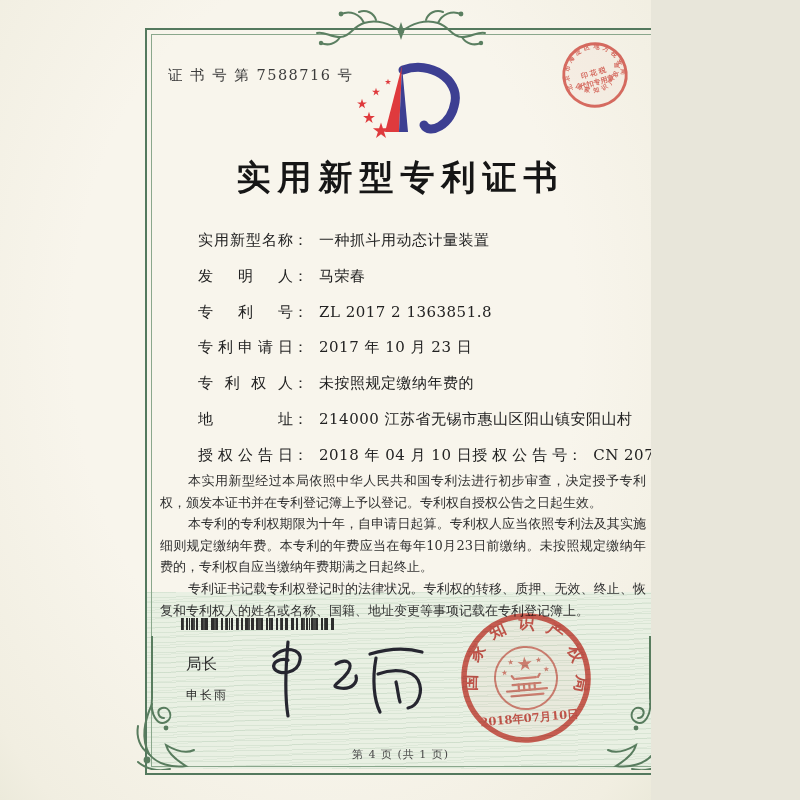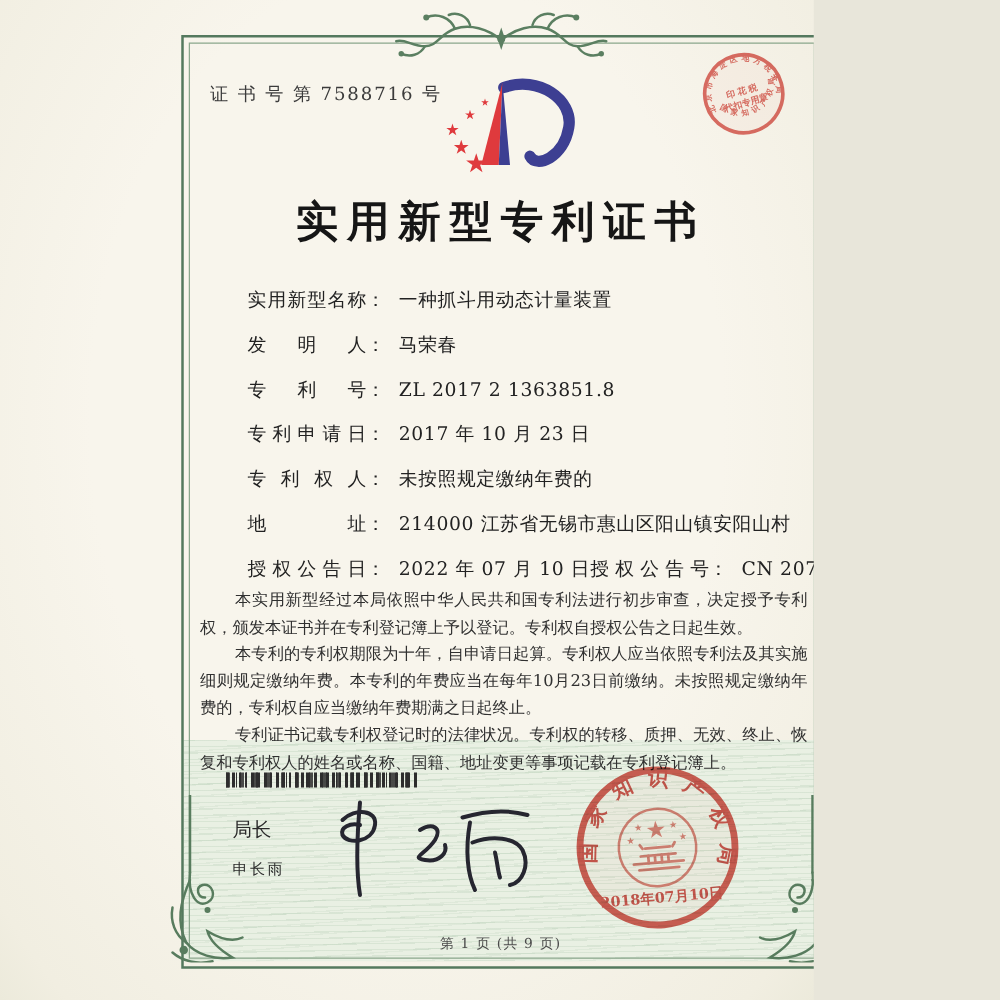--- a/index.html
+++ b/index.html
@@ -131,21 +131,21 @@
       <span class="lbl">专利申请日</span><span>：</span><span class="val">2017 年 10 月 23 日</span>
     </div>
     <div class="row">
       <span class="lbl">专利权人</span><span>：</span><span class="val">未按照规定缴纳年费的</span>
     </div>
     <div class="row">
       <span class="lbl">地址</span><span>：</span><span class="val">214000 江苏省无锡市惠山区阳山镇安阳山村</span>
     </div>
     <div class="row row-split">
       <span>
-        <span class="lbl">授权公告日</span><span>：</span><span class="val">2022 年 07 月 10 日</span>
+        <span class="lbl">授权公告日</span><span>：</span><span class="val">2018 年 04 月 10 日</span>
       </span>
       <span>
         <span class="lbl">授权公告号</span><span>：</span><span class="val">CN 207596322 U</span>
       </span>
     </div>
   </div>
 
   <div class="body">
     <p>本实用新型经过本局依照中华人民共和国专利法进行初步审查，决定授予专利权，颁发本证书并在专利登记簿上予以登记。专利权自授权公告之日起生效。</p>
     <p>本专利的专利权期限为十年，自申请日起算。专利权人应当依照专利法及其实施细则规定缴纳年费。本专利的年费应当在每年10月23日前缴纳。未按照规定缴纳年费的，专利权自应当缴纳年费期满之日起终止。</p>
@@ -205,15 +205,15 @@
     <text font-size="6.4" font-weight="bold" fill="#d8574f" letter-spacing="3">
       <textPath href="#arcTaxTop" startOffset="2">北京市海淀区地方税务局</textPath>
     </text>
     <text font-size="6.2" font-weight="bold" fill="#d8574f" letter-spacing="3.5">
       <textPath href="#arcTaxBot" startOffset="12">国家知识产权局</textPath>
     </text>
     <text y="0" text-anchor="middle" font-size="7.4" font-weight="bold" fill="#d8574f" letter-spacing="2">印花税</text>
     <text y="10" text-anchor="middle" font-size="7.4" font-weight="bold" fill="#d8574f">代扣专用章</text>
   </svg>
 
-  <div class="footer">第 1 页 (共 9 页)</div>
+  <div class="footer">第 4 页 (共 1 页)</div>
 
 </div>
 
 </body></html>

